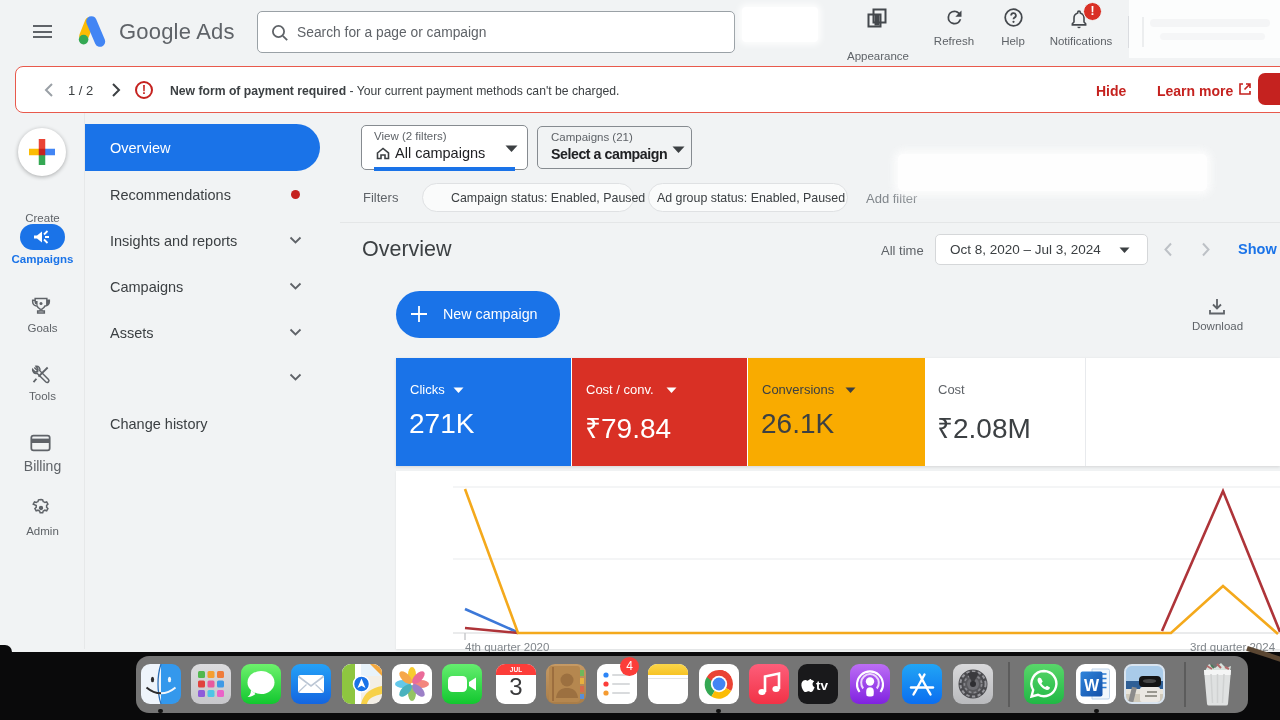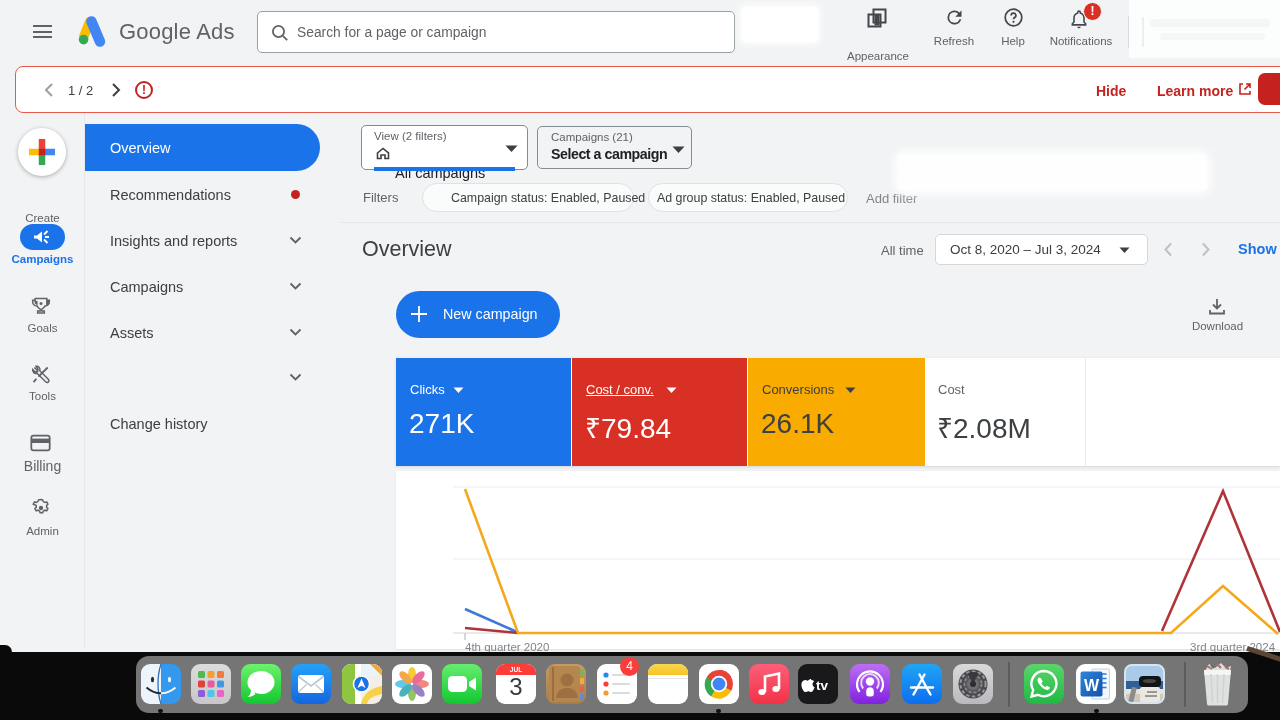--- a/index.html
+++ b/index.html
@@ -66,20 +66,21 @@
 
     <div class="abs" style="left:15px;top:66px;width:1290px;height:47px;background:#fff;border:1.5px solid #e8594c;border-radius:8px;"></div>
     <svg class="abs" style="left:43px;top:82px;" width="12" height="16" viewBox="0 0 12 16">
         <path d="M9 2 L3 8 L9 14" fill="none" stroke="#9aa0a6" stroke-width="2"></path>
       </svg>
     <div class="abs" style="left:68px;top:83px;font-size:13px;color:#3c4043;">1 / 2</div>
     <svg class="abs" style="left:110px;top:82px;" width="12" height="16" viewBox="0 0 12 16">
         <path d="M3 2 L9 8 L3 14" fill="none" stroke="#3c4043" stroke-width="2"></path>
       </svg>
     <div class="abs" style="left:135px;top:81px;width:18px;height:18px;border-radius:50%;border:2px solid #c5221f;color:#c5221f;font-size:12px;font-weight:bold;text-align:center;line-height:14px;">!</div>
+    <div class="abs" style="left:170px;top:84px;font-size:12.2px;color:#3c4043;"><b>New form of payment required</b> - Your current payment methods can't be charged.</div>
     <div class="abs" style="left:1096px;top:83px;font-size:14px;color:#c5221f;font-weight:bold;">Hide</div>
     <div class="abs" style="left:1157px;top:83px;font-size:14px;color:#c5221f;font-weight:bold;">Learn more</div>
     <svg class="abs" style="left:1238px;top:82px;" width="14" height="14" viewBox="0 0 14 14">
       <path d="M2 4 h-0 M5 2 H2 v10 h10 V9" fill="none" stroke="#c5221f" stroke-width="1.6"></path>
       <path d="M8 2 h4 v4 M12 2 L6.5 7.5" fill="none" stroke="#c5221f" stroke-width="1.6"></path>
     </svg>
     <div class="abs" style="left:1258px;top:73px;width:32px;height:32px;background:#c5221f;border-radius:7px;"></div>
 
     <div class="abs" style="left:0;top:113px;width:85px;height:539px;background:#f1f3f4;"></div>
     <div class="abs" style="left:84px;top:113px;width:1px;height:536px;background:#e6e8e9;"></div>
@@ -145,21 +146,21 @@
     <svg class="abs" style="left:289px;top:373px;" width="13" height="9" viewBox="0 0 13 9">
         <path d="M1.5 1.5 L6.5 6.5 L11.5 1.5" fill="none" stroke="#5f6368" stroke-width="1.8"></path>
       </svg>
     <div class="abs" style="left:110px;top:416px;font-size:14.5px;color:#3c4043;">Change history</div>
 
     <div class="abs" style="left:361px;top:125px;width:167px;height:45px;background:#fff;border:1px solid #868b90;border-radius:5px;"></div>
     <div class="abs" style="left:374px;top:130px;font-size:11.5px;color:#5f6368;">View (2 filters)</div>
     <svg class="abs" style="left:376px;top:147px;" width="14" height="13" viewBox="0 0 14 13">
         <path d="M1.5 6 L7 1.5 L12.5 6 V11.5 H9 V8 H5 V11.5 H1.5 Z" fill="none" stroke="#3c4043" stroke-width="1.6"></path>
       </svg>
-    <div class="abs" style="left:395px;top:145px;font-size:14.5px;color:#202124;margin-top:20px;">All campaigns</div>
+    <div class="abs" style="left:395px;top:145px;font-size:14.5px;color:#202124;">All campaigns</div>
     <svg class="abs" style="left:505px;top:145px;" width="13" height="8" viewBox="0 0 13 8">
         <path d="M0.5 0.5 L6.5 7 L12.5 0.5 Z" fill="#3c4043"></path>
       </svg>
     <div class="abs" style="left:374px;top:167px;width:141px;height:3.5px;background:#1a73e8;"></div>
 
     <div class="abs" style="left:537px;top:126px;width:155px;height:43px;background:#f1f3f4;border:1px solid #868b90;border-radius:5px;"></div>
     <div class="abs" style="left:551px;top:131px;font-size:11.5px;color:#5f6368;">Campaigns (21)</div>
     <div class="abs" style="left:551px;top:146px;font-size:14.2px;color:#202124;font-weight:bold;letter-spacing:-0.45px;">Select a campaign</div>
     <svg class="abs" style="left:672px;top:146px;" width="13" height="8" viewBox="0 0 13 8">
         <path d="M0.5 0.5 L6.5 7 L12.5 0.5 Z" fill="#3c4043"></path>
@@ -204,21 +205,21 @@
 
     <div class="abs" style="left:396px;top:358px;width:884px;height:108px;background:#fff;box-shadow:0 1px 3px rgba(0,0,0,0.12);"></div>
     <div class="abs" style="left:396px;top:358px;width:175px;height:108px;background:#1a73e8;"></div>
     <div class="abs" style="left:572px;top:358px;width:175px;height:108px;background:#d93025;"></div>
     <div class="abs" style="left:748px;top:358px;width:177px;height:108px;background:#f9ab00;"></div>
     <div class="abs" style="left:410px;top:382px;font-size:13px;color:#fff;">Clicks</div>
     <svg class="abs" style="left:453px;top:387px;" width="11" height="7" viewBox="0 0 11 7">
         <path d="M0.5 0.5 L5.5 6 L10.5 0.5 Z" fill="#fff"></path>
       </svg>
     <div class="abs" style="left:409px;top:408px;font-size:28px;color:#fff;">271K</div>
-    <div class="abs" style="left:586px;top:382px;font-size:13px;color:#fff;text-decoration:underline;">Cost / conv.</div>
+    <div class="abs" style="left:586px;top:382px;font-size:13px;color:#fff;">Cost / conv.</div>
     <svg class="abs" style="left:666px;top:387px;" width="11" height="7" viewBox="0 0 11 7">
         <path d="M0.5 0.5 L5.5 6 L10.5 0.5 Z" fill="#fff"></path>
       </svg>
     <div class="abs" style="left:585px;top:408px;font-size:28px;color:#fff;">₹79.84</div>
     <div class="abs" style="left:762px;top:382px;font-size:13px;color:#3c4043;">Conversions</div>
     <svg class="abs" style="left:845px;top:387px;" width="11" height="7" viewBox="0 0 11 7">
         <path d="M0.5 0.5 L5.5 6 L10.5 0.5 Z" fill="#3c4043"></path>
       </svg>
     <div class="abs" style="left:761px;top:408px;font-size:28px;color:#3c4043;">26.1K</div>
     <div class="abs" style="left:938px;top:382px;font-size:13px;color:#5f6368;">Cost</div>

